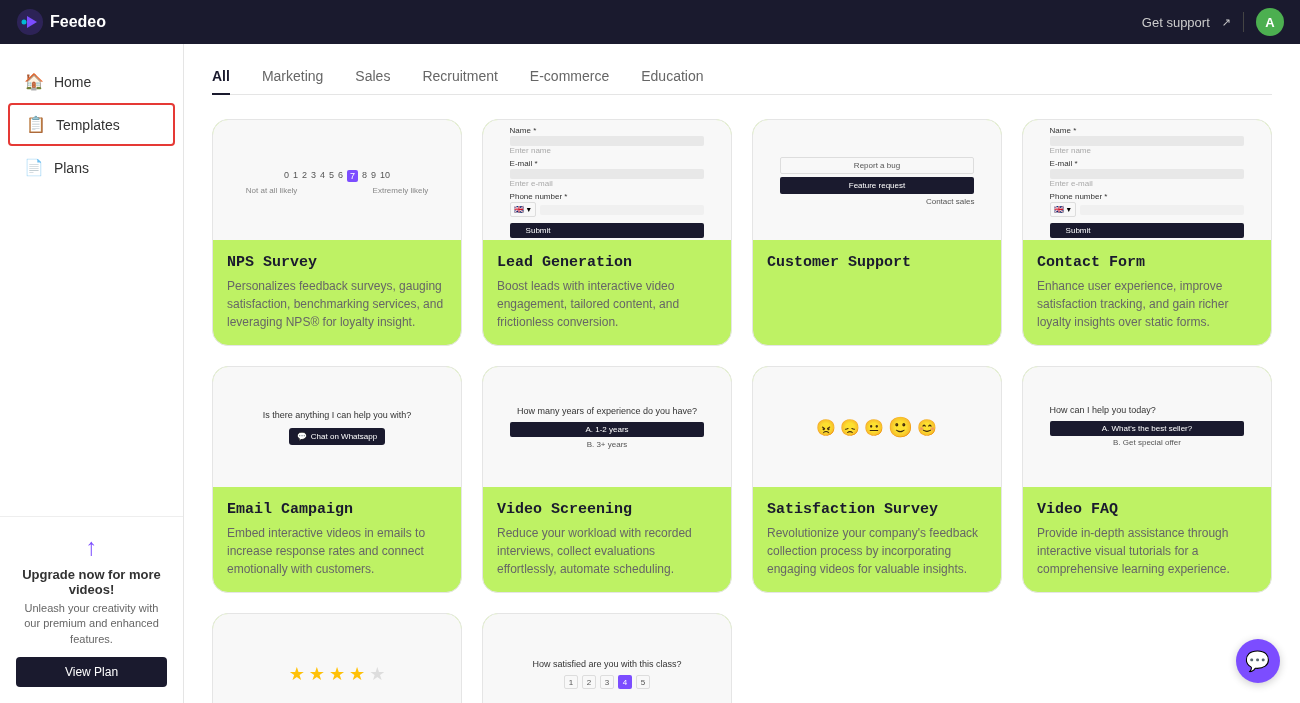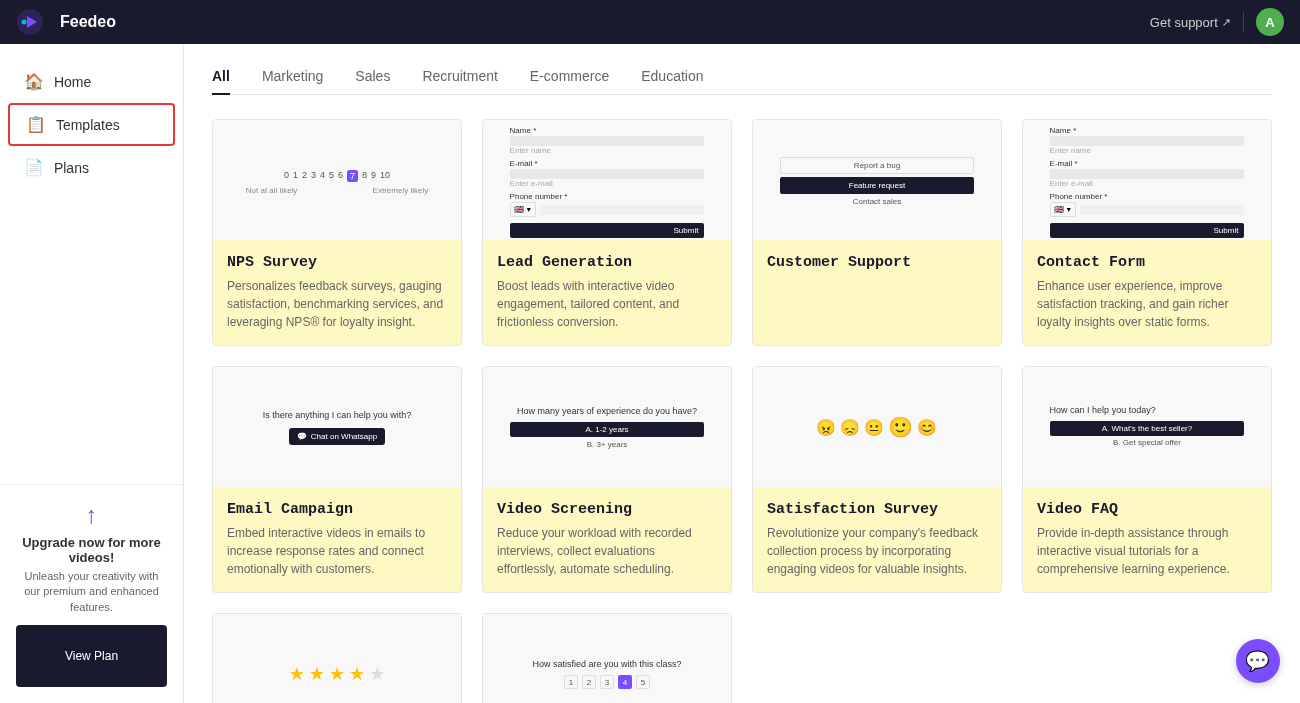--- a/index.html
+++ b/index.html
@@ -10,25 +10,25 @@
       background: #1a1a2e;
       height: 44px;
       display: flex;
       align-items: center;
       justify-content: space-between;
       padding: 0 16px;
       flex-shrink: 0;
       z-index: 100;
     }
     .navbar-left { display: flex; align-items: center; gap: 8px; }
-    .navbar-logo { display: flex; align-items: center; gap: 16px; }
+    .navbar-logo { display: flex; align-items: center; gap: 6px; }
     .navbar-logo-icon { width: 28px; height: 28px; }
     .navbar-brand { color: white; font-size: 16px; font-weight: 600; }
     .navbar-right { display: flex; align-items: center; gap: 12px; }
-    .get-support-btn { color: #ccc; font-size: 13px; background: none; border: none; cursor: pointer; display: flex; align-items: center; gap: 4px; }
+    .get-support-btn { color: #ccc; font-size: 13px; background: none; border: none; cursor: pointer; display: flex; align-items: center; gap: 12px; }
     .divider-v { width: 1px; height: 20px; background: #444; }
     .avatar { width: 28px; height: 28px; border-radius: 50%; background: #4CAF50; display: flex; align-items: center; justify-content: center; color: white; font-size: 13px; font-weight: 600; cursor: pointer; }
 
     
     .main-layout { display: flex; flex: 1; overflow: hidden; }
 
     
     .sidebar {
       width: 184px;
       background: white;
@@ -60,21 +60,21 @@
       border-top: 1px solid #eee;
       text-align: center;
     }
     .upgrade-icon { font-size: 24px; color: #7c4dff; margin-bottom: 6px; }
     .upgrade-title { font-size: 13px; font-weight: 600; color: #333; margin-bottom: 4px; }
     .upgrade-desc { font-size: 11px; color: #666; margin-bottom: 10px; line-height: 1.4; }
     .upgrade-btn {
       background: #1a1a2e;
       color: white;
       border: none;
-      padding: 24px 16px;
+      padding: 8px 16px;
       border-radius: 4px;
       font-size: 12px;
       cursor: pointer;
       width: 100%;
     }
 
     
     .content { flex: 1; background: white; overflow-y: auto; padding: 24px 28px; }
 
     
@@ -103,24 +103,24 @@
     }
 
     
     .template-grid {
       display: grid;
       grid-template-columns: repeat(4, 1fr);
       gap: 20px;
     }
     .template-card {
       border: 1px solid #e5e5e5;
-      border-radius: 4px;
+      border-radius: 16px;
       overflow: hidden;
       cursor: pointer;
-      background: #fef9c3;
+      background: #bef264;
     }
     .template-thumb {
       height: 120px;
       background: #f8f8f8;
       display: flex;
       align-items: center;
       justify-content: center;
       overflow: hidden;
       position: relative;
     }
@@ -132,26 +132,26 @@
     .thumb-nps { width: 100%; padding: 10px; }
     .thumb-row { display: flex; gap: 4px; justify-content: center; margin: 4px 0; }
     .thumb-num { font-size: 9px; color: #555; }
     .thumb-selected { background: #7c4dff; color: white; border-radius: 2px; padding: 1px 3px; font-size: 9px; }
     .thumb-label-sm { font-size: 8px; color: #888; display: flex; justify-content: space-between; width: 80%; margin: 0 auto; }
 
     .thumb-form { width: 85%; padding: 8px; }
     .thumb-field { margin: 4px 0; }
     .thumb-label { font-size: 8px; color: #333; margin-bottom: 1px; }
     .thumb-input { height: 10px; background: #f0f0f0; border-radius: 2px; width: 100%; }
-    .thumb-btn-dark { background: #1a1a2e; color: white; text-align: right; font-size: 8px; padding: 3px 6px; border-radius: 2px; margin-top: 6px; }
+    .thumb-btn-dark { background: #1a1a2e; color: white; text-align: left; font-size: 8px; padding: 3px 16px; border-radius: 2px; margin-top: 6px; }
 
     .thumb-support { width: 85%; padding: 8px; }
     .thumb-bug { border: 1px solid #ddd; border-radius: 2px; padding: 3px 6px; font-size: 8px; color: #555; margin: 3px 0; text-align: center; }
     .thumb-feature { background: #1a1a2e; color: white; text-align: center; font-size: 8px; padding: 4px 0; border-radius: 2px; margin: 3px 0; }
-    .thumb-contact { font-size: 8px; color: #555; text-align: center; }
+    .thumb-contact { font-size: 8px; color: #555; text-align: right; }
 
     .thumb-email { width: 85%; padding: 8px; }
     .thumb-chat-btn { background: #1a1a2e; color: white; font-size: 8px; padding: 4px 8px; border-radius: 3px; display: flex; align-items: center; gap: 4px; width: fit-content; margin: 4px auto; }
     .thumb-question { font-size: 9px; color: #333; text-align: center; margin: 4px 0; }
 
     .thumb-video { width: 85%; padding: 8px; }
     .thumb-option-sel { background: #1a1a2e; color: white; font-size: 8px; padding: 3px 6px; border-radius: 2px; margin: 3px 0; text-align: center; }
     .thumb-option { font-size: 8px; color: #555; text-align: center; margin: 3px 0; }
 
     .thumb-satisfaction { width: 85%; padding: 8px; display: flex; gap: 4px; justify-content: center; align-items: center; }

